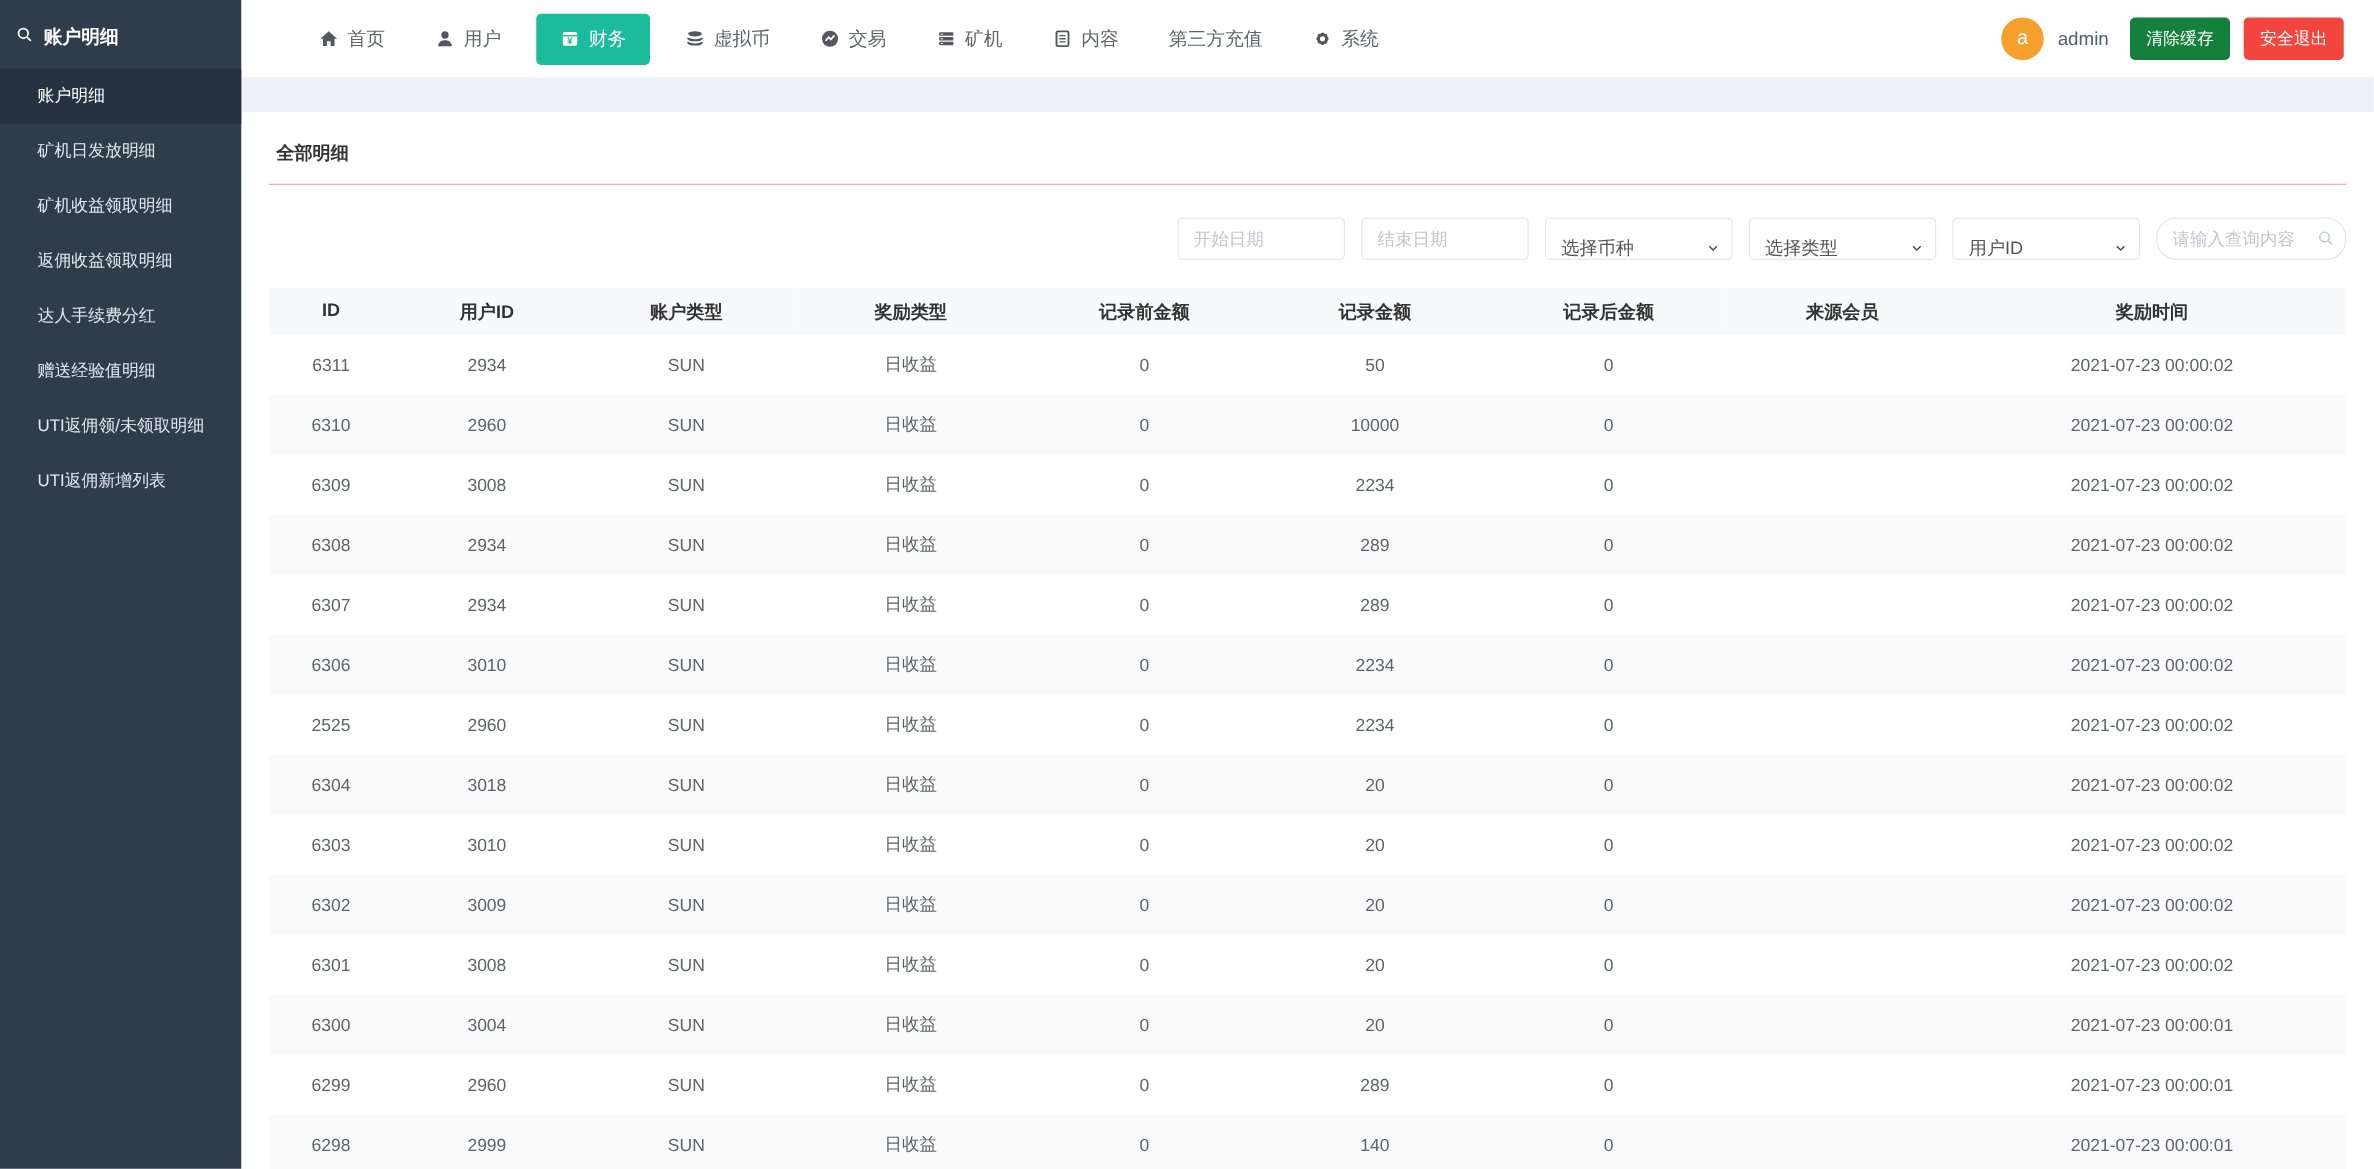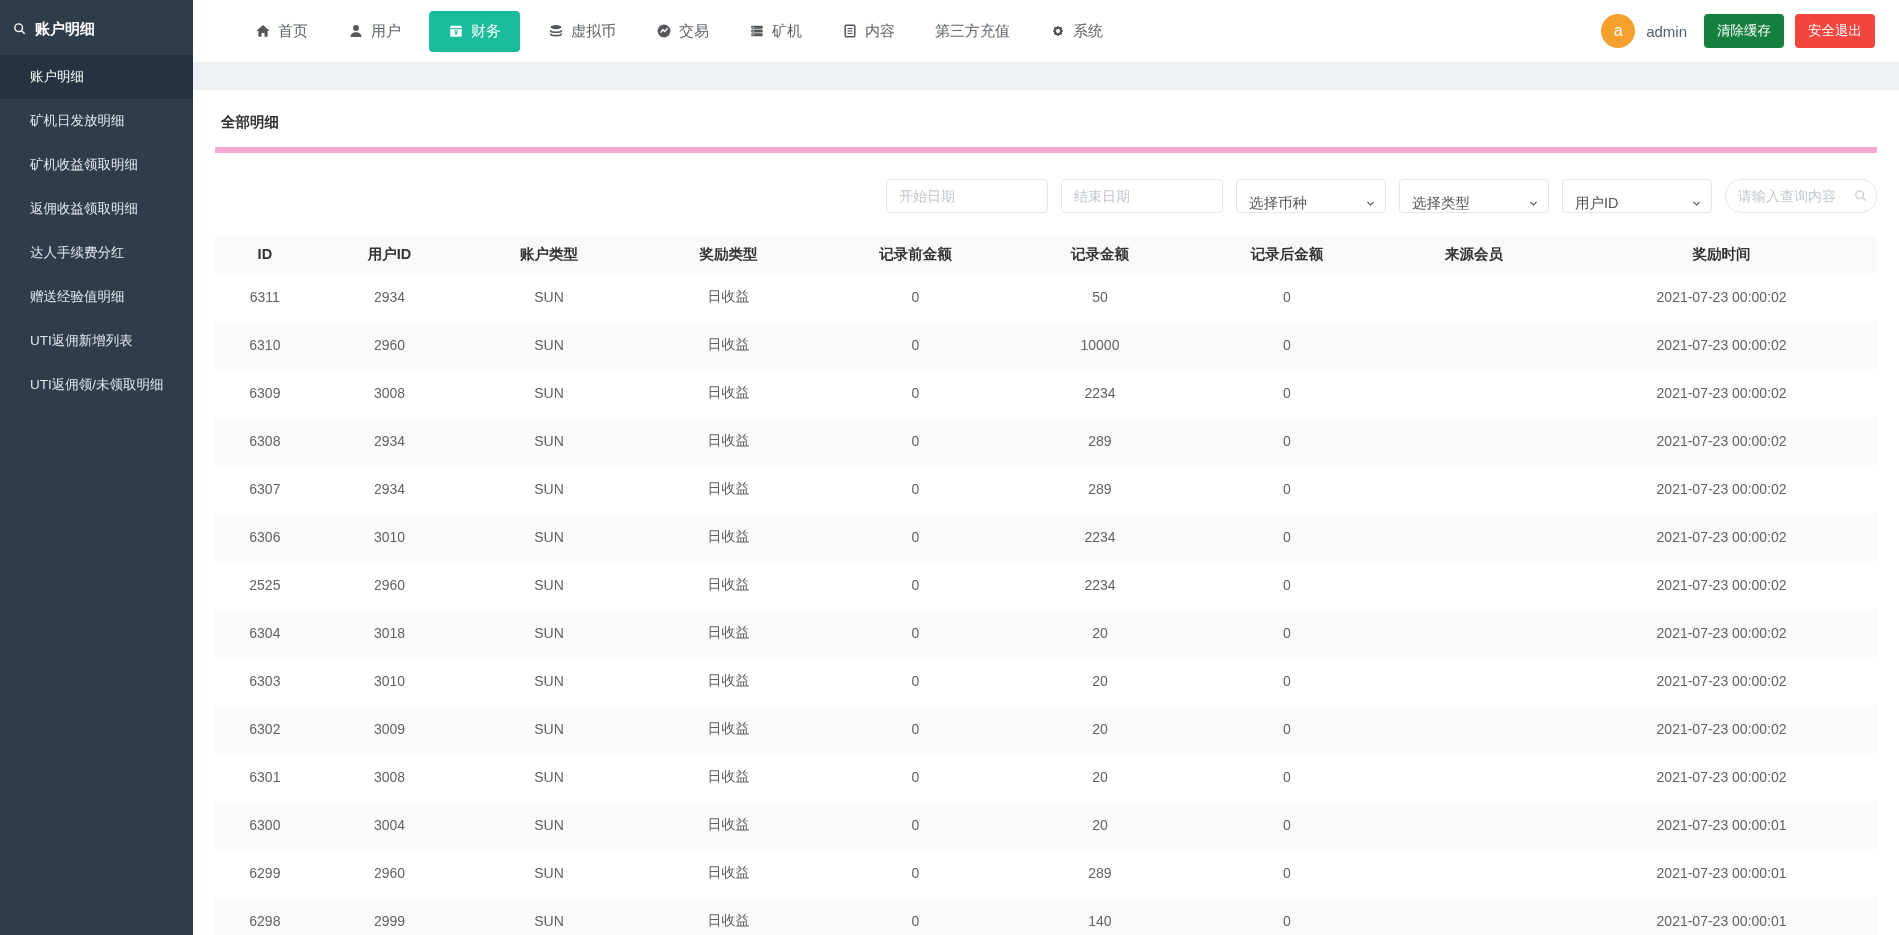--- a/index.html
+++ b/index.html
@@ -39,27 +39,27 @@
     font-family:"Liberation Sans","DejaVu Sans",sans-serif; }
   .btn-green { background:#15803d;font-family:Liberation Serif, serif; }
   .btn-red { background:#f2453d; }
 
   
   .band { position:absolute; left:193px; right:0; top:62px; height:28px;
     background:#edf0f4; }
   .main { position:absolute; left:193px; top:90px; right:0; bottom:0;
     background:#fff; }
   .card-inner { margin:0 22px; }
-  .tab-row { padding:23px 0 15px 6px; border-bottom:6px solid #f9a8d4; }
+  .tab-row { padding:23px 0 15px 6px; border-bottom:1px solid #f9a8d4; }
   .tab-label { font-size:14.5px; font-weight:bold; color:#333; }
 
   
   .filters { display:flex; justify-content:flex-end; align-items:center;
     gap:13px; margin-top:26px; }
-  .f-input { width:162px; height:34px; border:1px solid #e4e7ea;
+  .f-input { width:134px; height:34px; border:1px solid #e4e7ea;
     border-radius:4px; padding:0 12px; font-size:14px; color:#606266;
     outline:none; font-family:"Liberation Sans","DejaVu Sans",sans-serif; }
   .f-input::placeholder { color:#c0c6cf; }
   .f-select { width:150px; height:34px; border:1px solid #e4e7ea;
     border-radius:4px; display:flex; align-items:center;
     justify-content:space-between; padding:15px 9px 0 12px; font-size:14.5px;
     color:#555; background:#fff; cursor:pointer; }
   .f-select .chev { color:#444; display:flex; }
   .f-search { position:relative; width:152px; }
   .f-search .f-input { width:100%; padding-right:32px;border-radius:16px; }
@@ -87,22 +87,22 @@
     </span>
     <span>账户明细</span>
   </div>
   <nav id="side-items">
       <div class="side-item active">账户明细</div>
       <div class="side-item">矿机日发放明细</div>
       <div class="side-item">矿机收益领取明细</div>
       <div class="side-item">返佣收益领取明细</div>
       <div class="side-item">达人手续费分红</div>
       <div class="side-item">赠送经验值明细</div>
+      <div class="side-item">UTI返佣领/未领取明细</div>
       <div class="side-item">UTI返佣新增列表</div>
-      <div class="side-item">UTI返佣领/未领取明细</div>
     </nav>
 </aside>
 
 <header class="topbar">
   <div class="nav-items" id="topnav-items">
       <div class="nav-item">
         <span class="nav-ic">
           <svg width="16" height="16" viewBox="0 0 18 18">
             <path d="M9 2.2 L16.5 9 H14.2 V15.5 H10.7 V11.2 H7.3 V15.5 H3.8 V9 H1.5 Z" fill="currentColor"></path>
           </svg>

